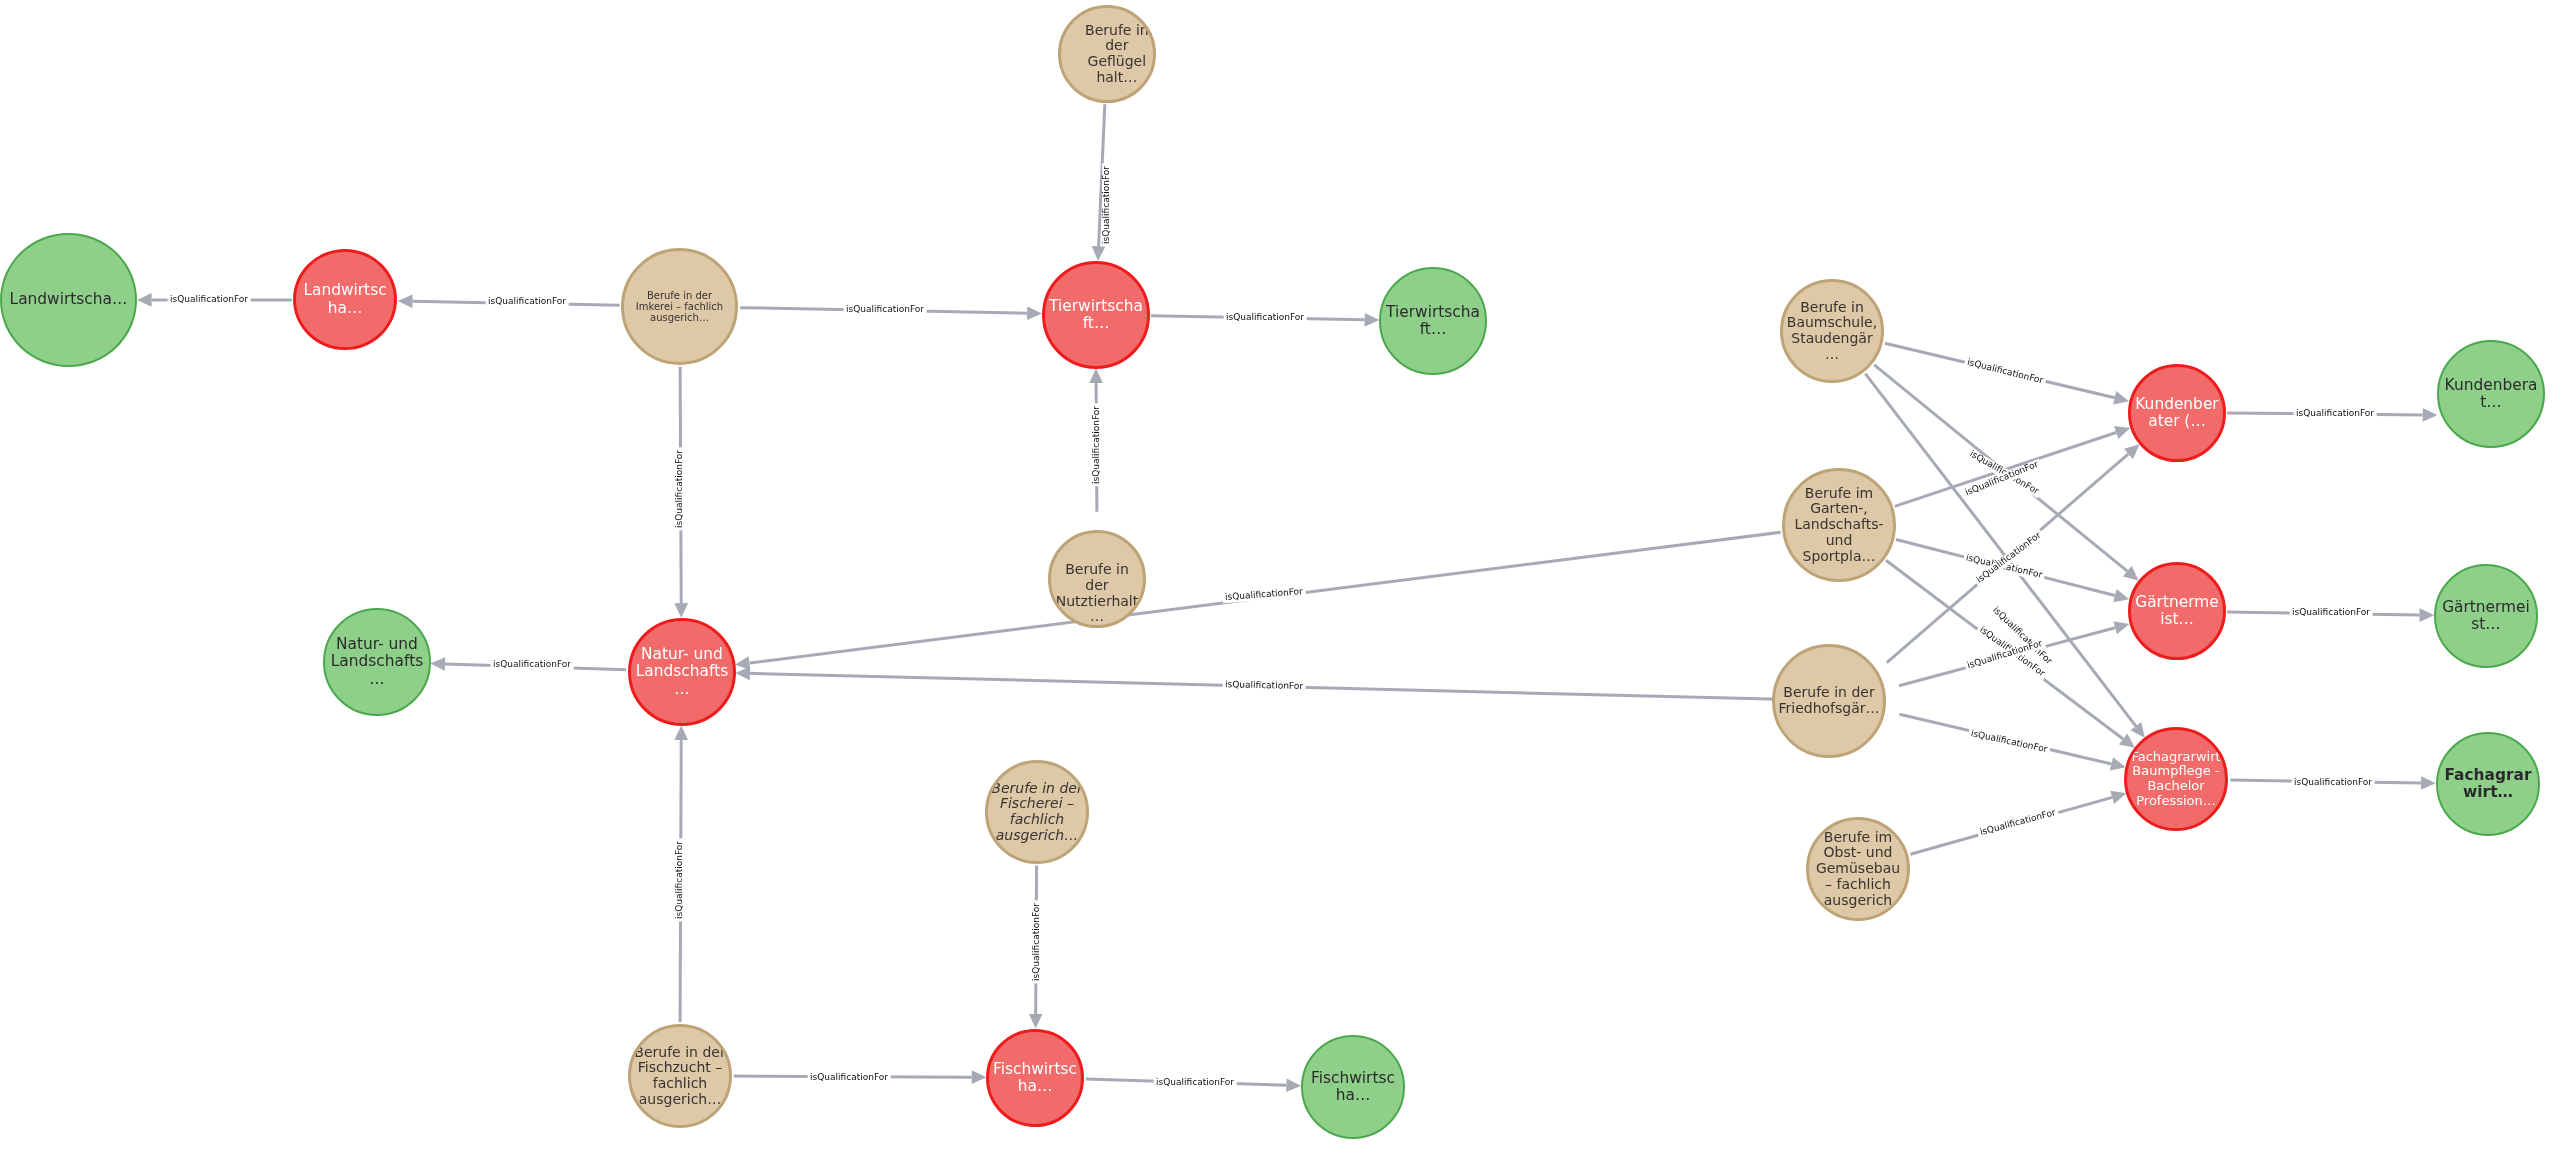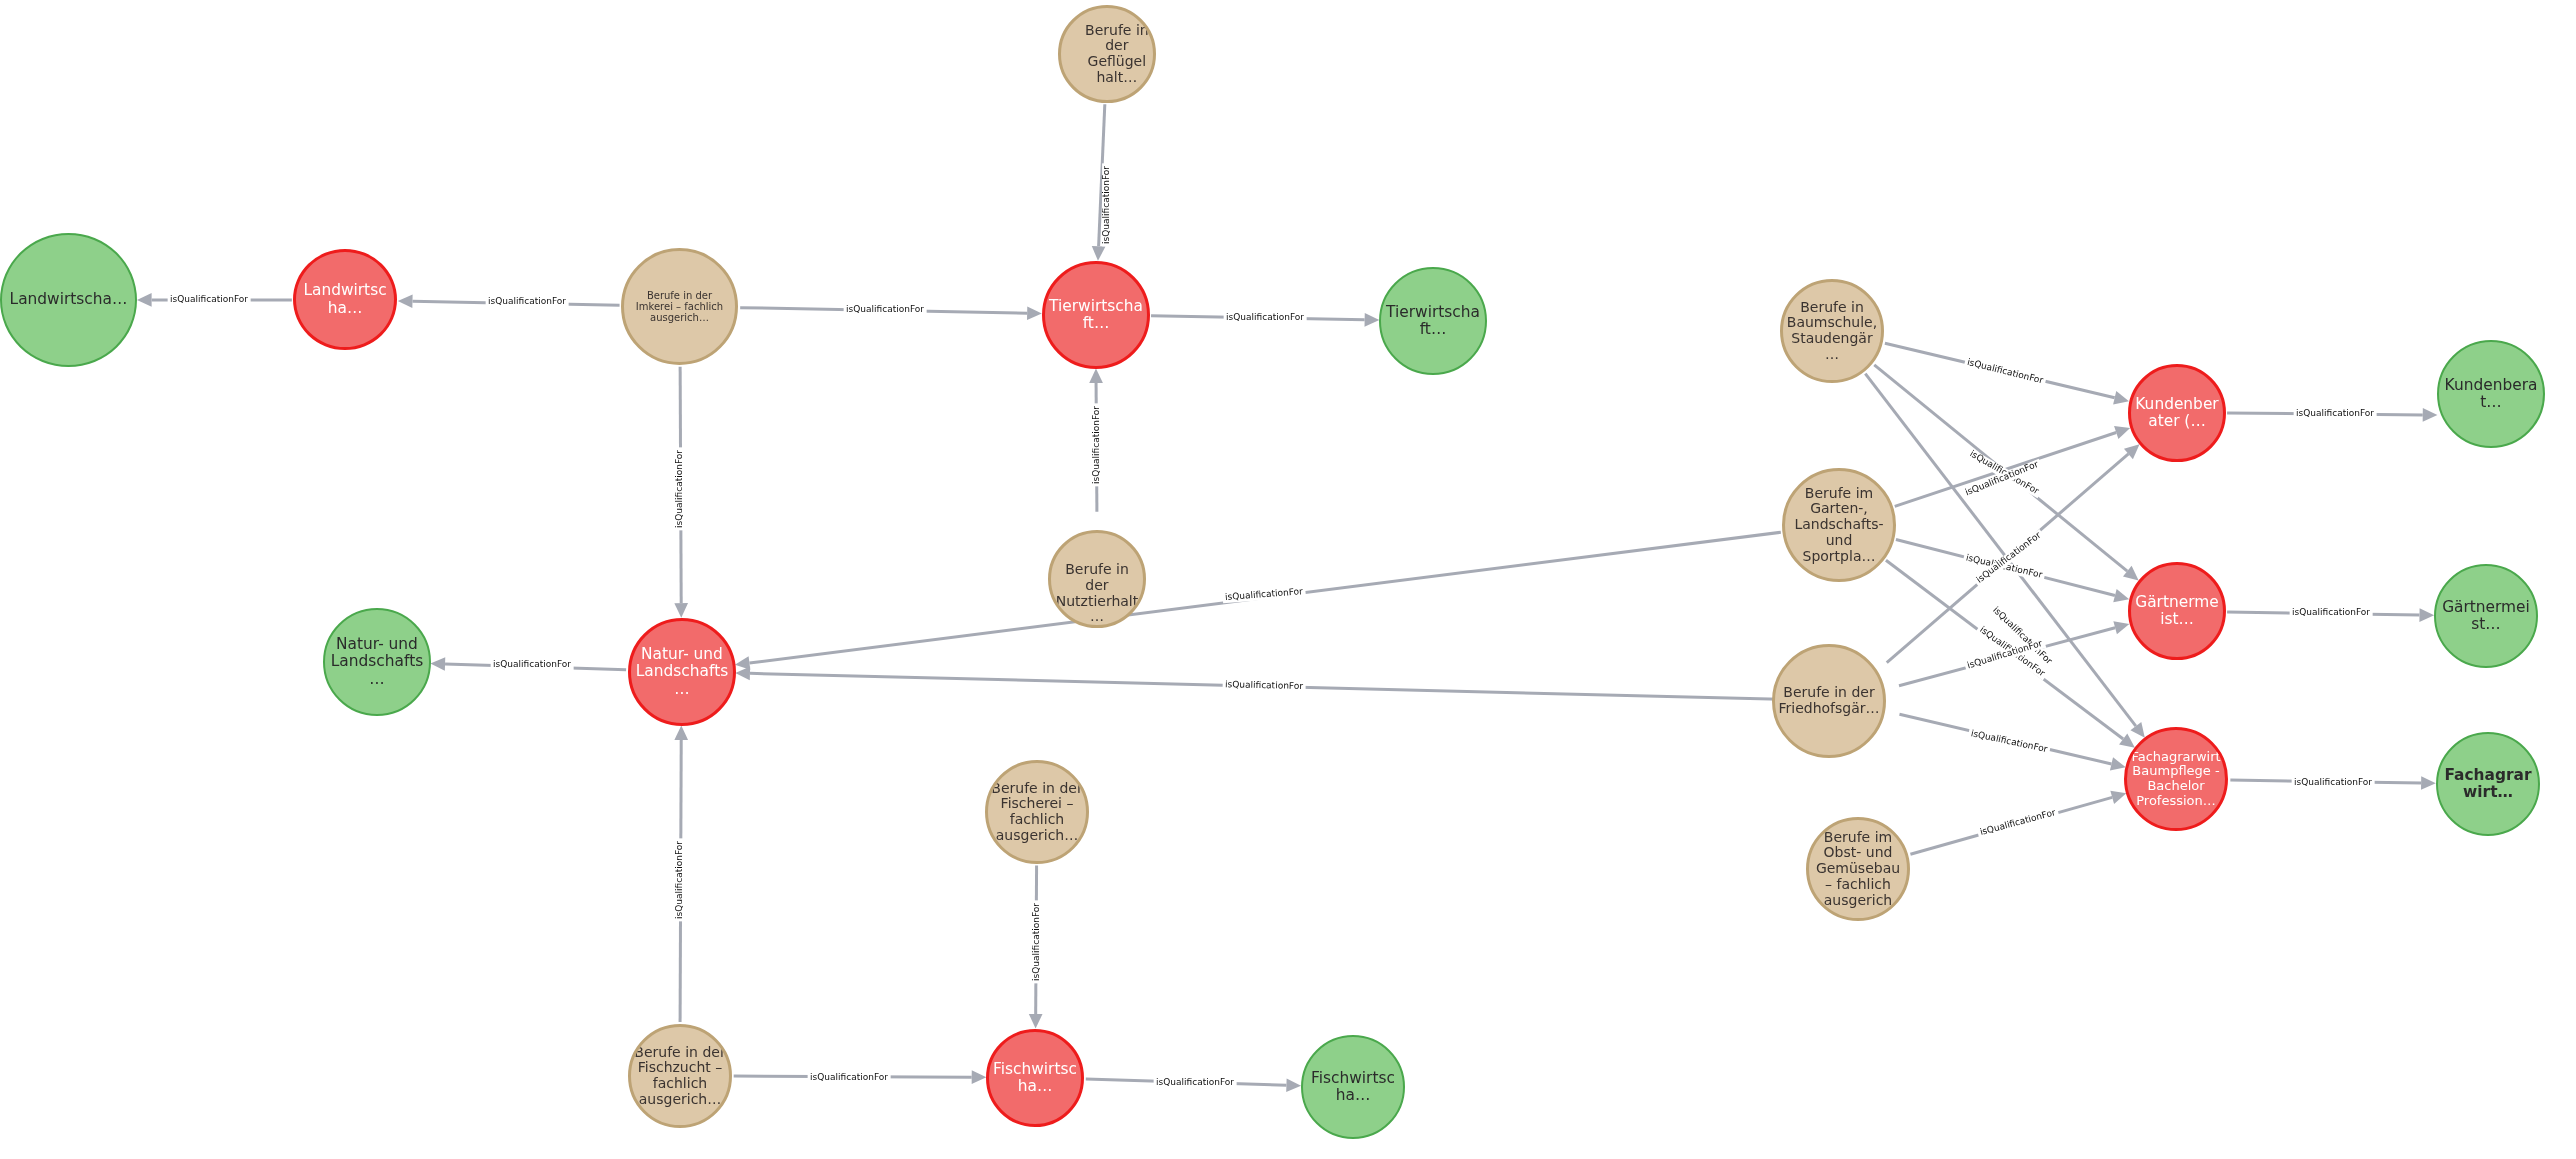--- a/index.html
+++ b/index.html
@@ -162,21 +162,21 @@
       <div class="node kind-tan" style="left: 1048px; top: 530px; width: 98px; height: 98px; align-items: flex-end;">
         <span class="node-label" style="font-size: 14px;">Berufe in der Nutztierhalt…</span>
       </div>
       <div class="node kind-green" style="left: 323px; top: 608px; width: 108px; height: 108px;">
         <span class="node-label" style="font-size: 15.4px;">Natur- und Landschafts…</span>
       </div>
       <div class="node kind-red" style="left: 628px; top: 618px; width: 108px; height: 108px;">
         <span class="node-label" style="font-size: 15.4px;">Natur- und Landschafts…</span>
       </div>
       <div class="node kind-tan" style="left: 985px; top: 760px; width: 104px; height: 104px;">
-        <span class="node-label" style="font-size: 14px;">Berufe in der Fischerei – fachlich ausgerich…</span>
+        <span class="node-label" style="font-size: 14px; font-style: italic;">Berufe in der Fischerei – fachlich ausgerich…</span>
       </div>
       <div class="node kind-tan" style="left: 628px; top: 1024px; width: 104px; height: 104px;">
         <span class="node-label" style="font-size: 14px;">Berufe in der Fischzucht – fachlich ausgerich…</span>
       </div>
       <div class="node kind-red" style="left: 986px; top: 1029px; width: 98px; height: 98px;">
         <span class="node-label" style="font-size: 15.4px;">Fischwirtscha…</span>
       </div>
       <div class="node kind-green" style="left: 1301px; top: 1035px; width: 104px; height: 104px;">
         <span class="node-label" style="font-size: 15.4px;">Fischwirtscha…</span>
       </div>

